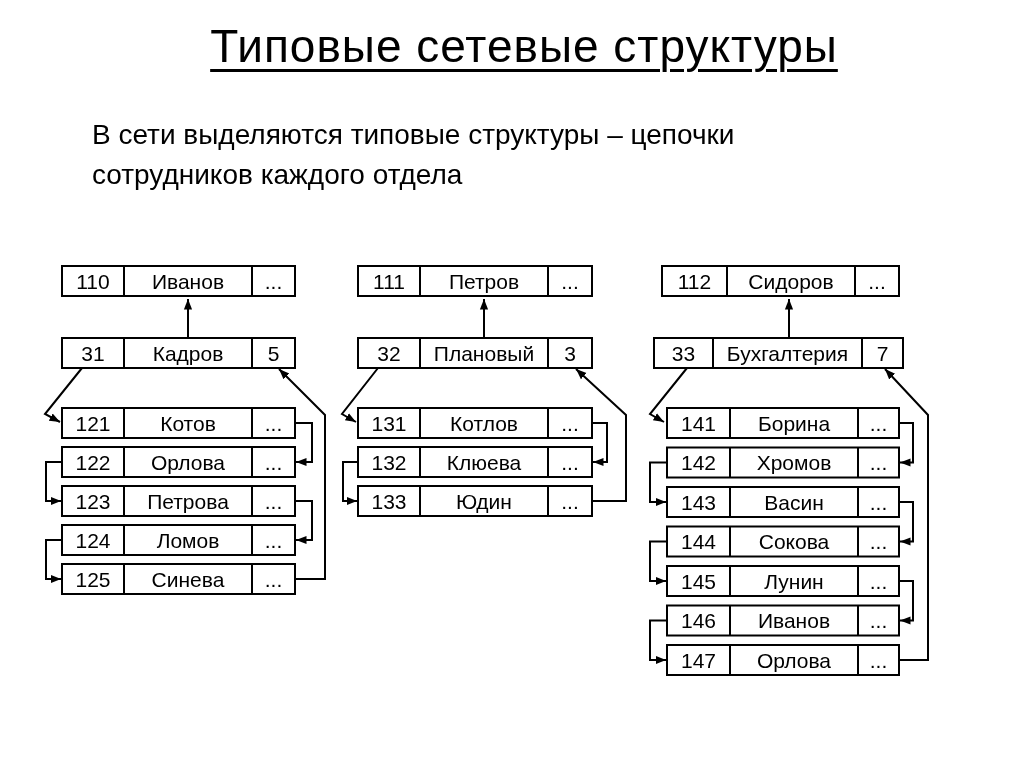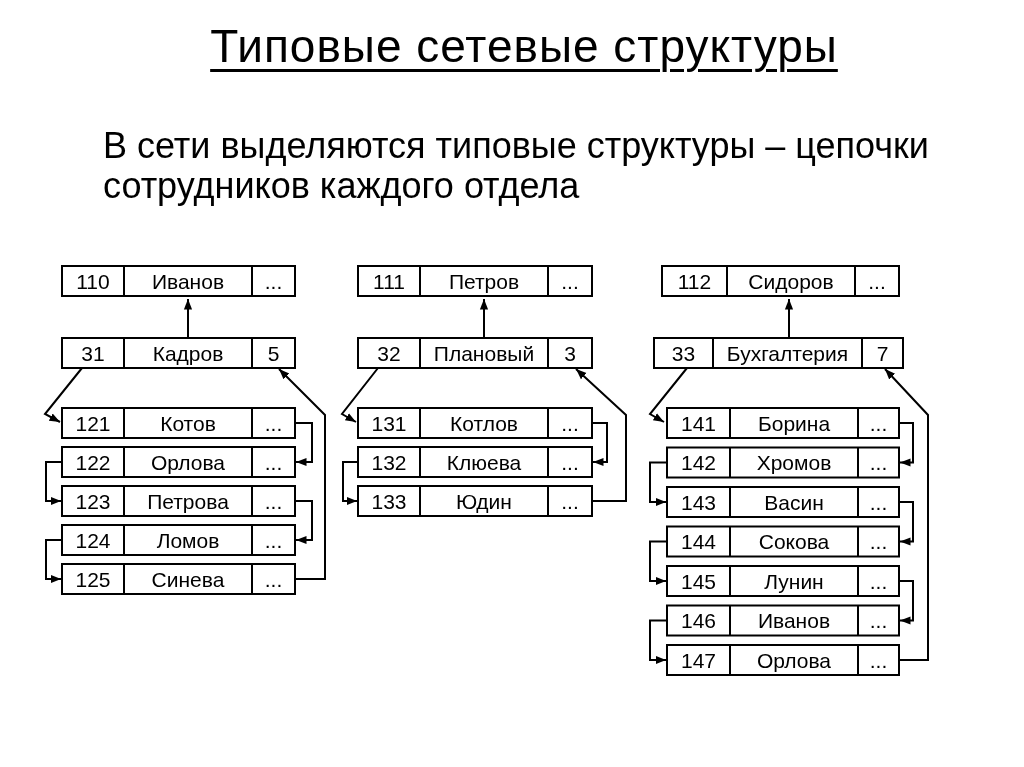--- a/index.html
+++ b/index.html
@@ -13,22 +13,22 @@
   .title {
     position: absolute; top: 7px; left: 0; width: 1024px; margin: 12px;
     text-align: center;
     font-size: 46px; font-weight: 400; letter-spacing: 1px; color: #000;
     text-decoration: underline;
     text-decoration-thickness: 3px;
     text-underline-offset: 7px;
     white-space: nowrap;
   }
   .subtitle {
-    position: absolute; left: 88px; top: 111px; margin: 15px;
-    font-size: 36px; line-height: 40px; color: #000;
+    position: absolute; left: 88px; top: 111px; margin: 4px;
+    font-size: 28px; line-height: 40px; color: #000;
     white-space: pre-line;
   }
   #diagram { position: absolute; left: 0; top: 0; }
   #diagram text {
     font-family: "Liberation Sans", sans-serif;
     font-size: 21px;
   }
 </style>
 </head>
 <body>

